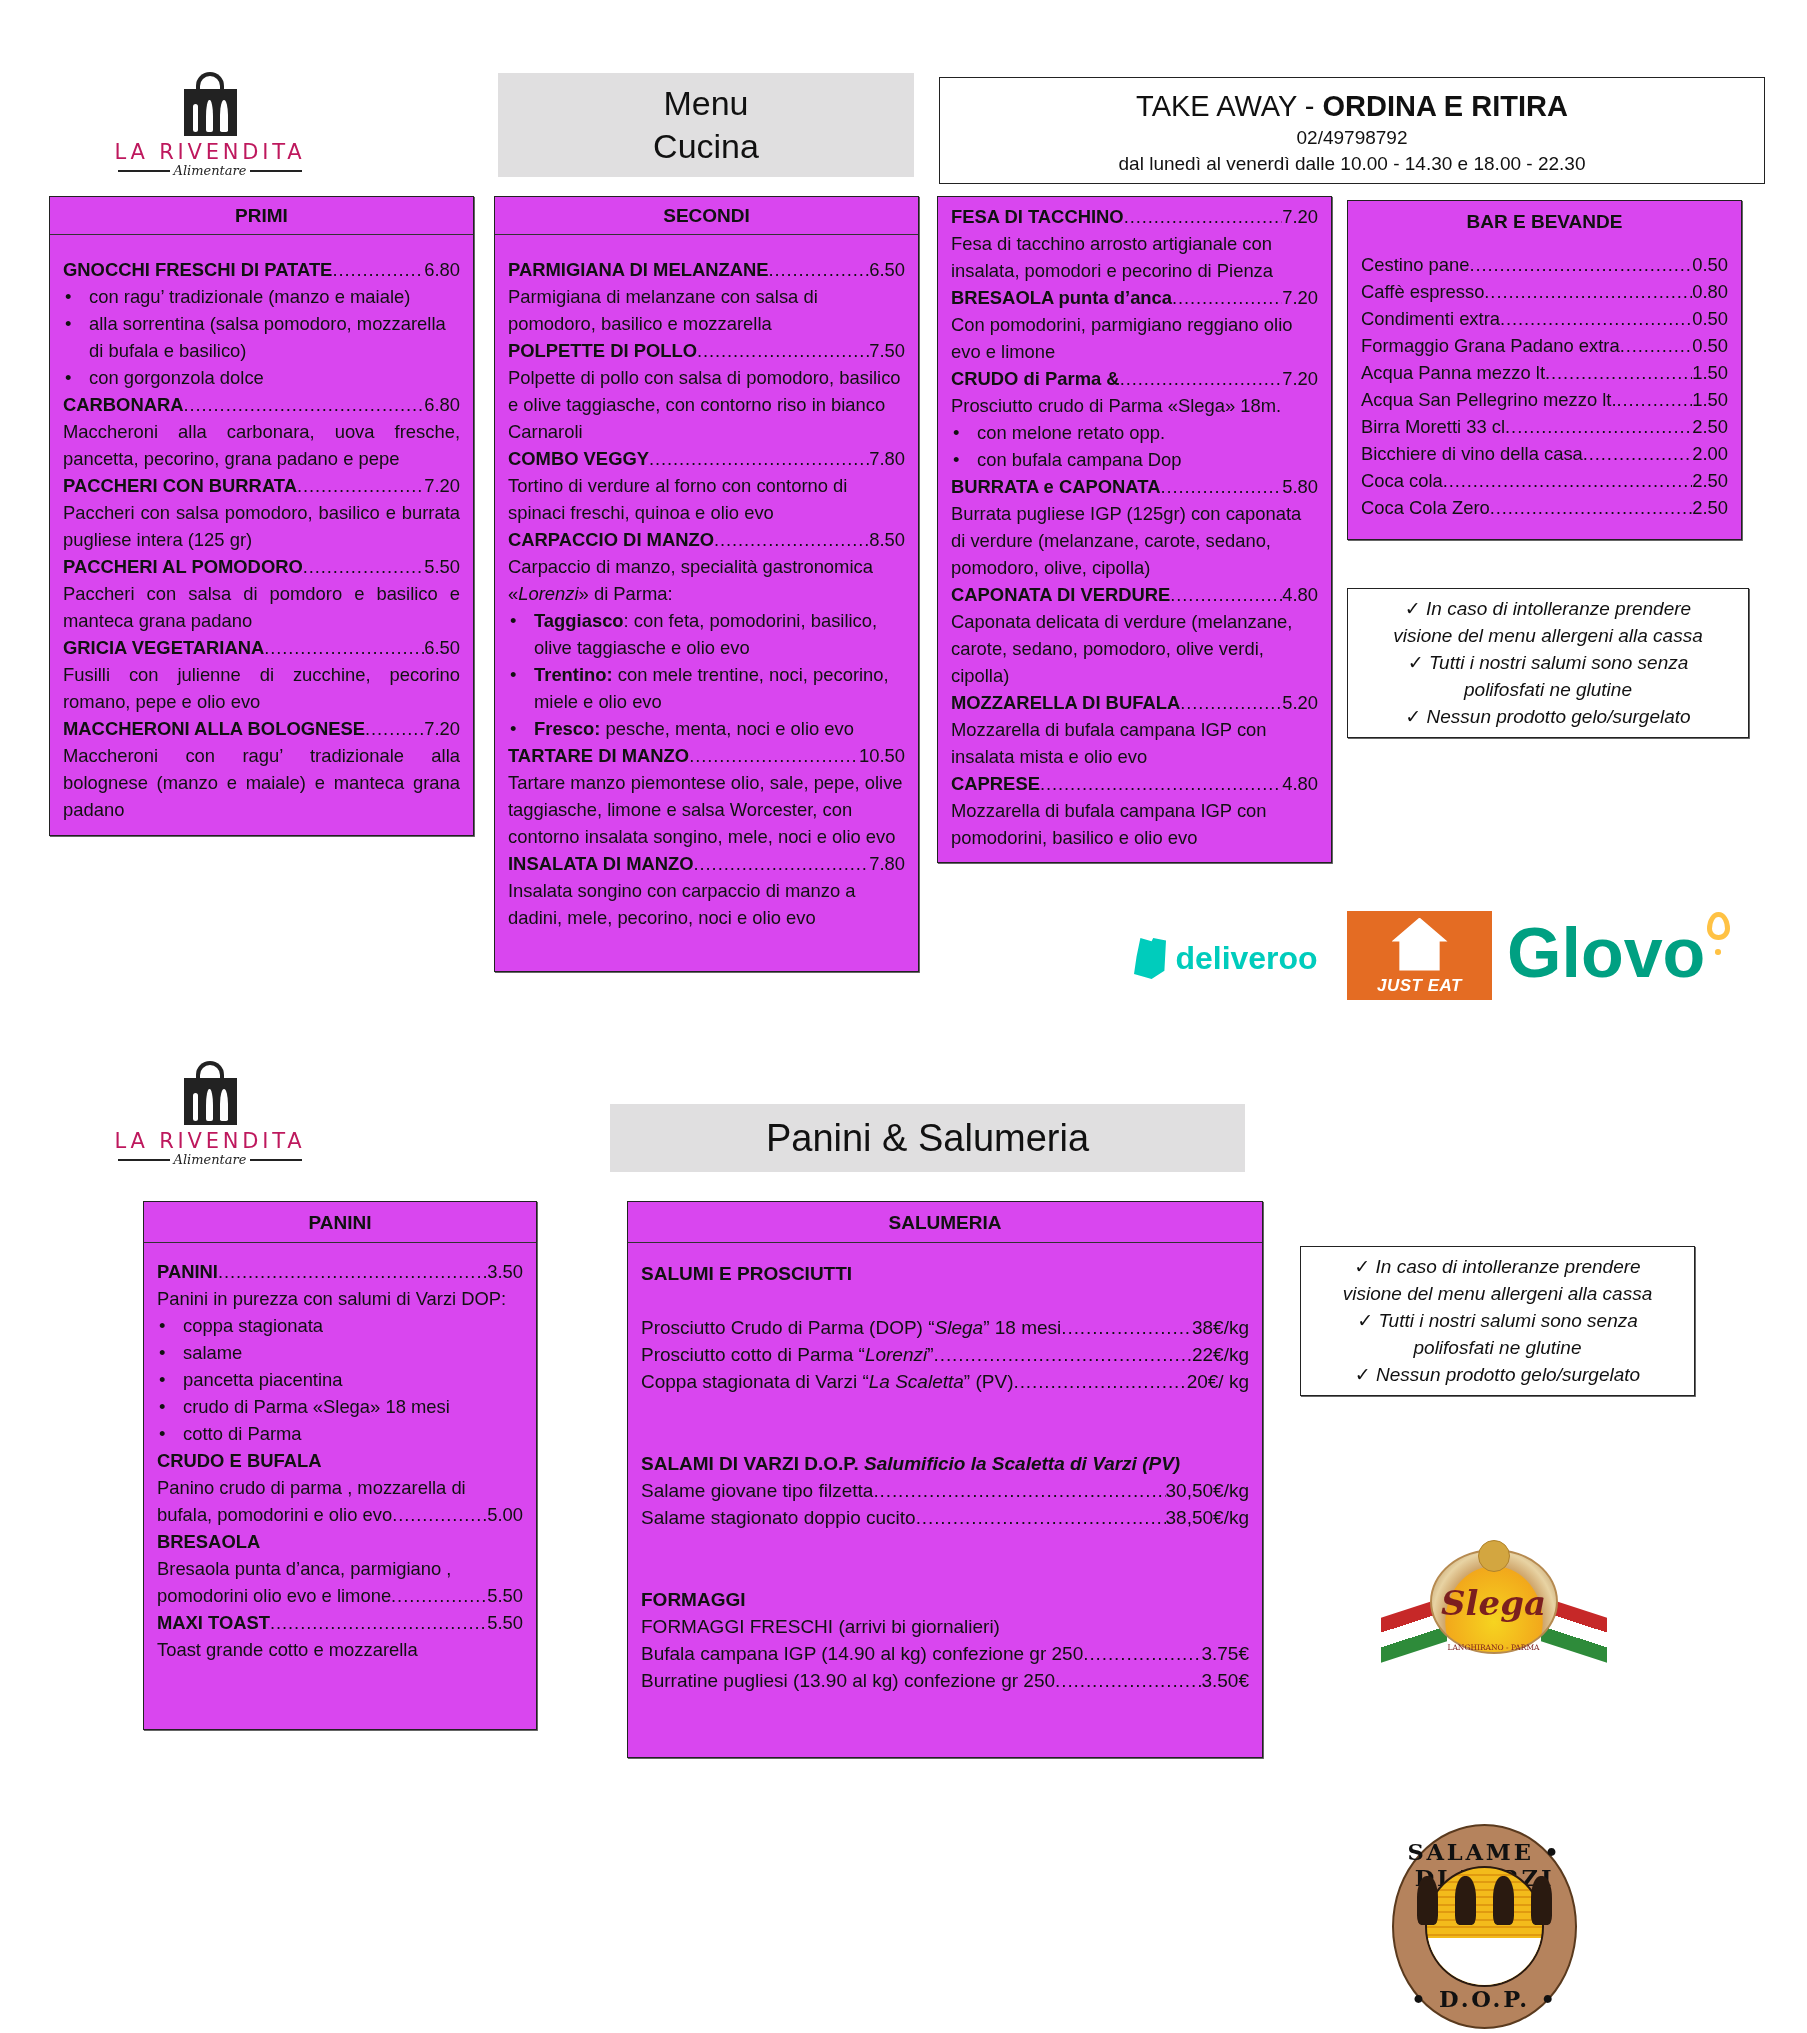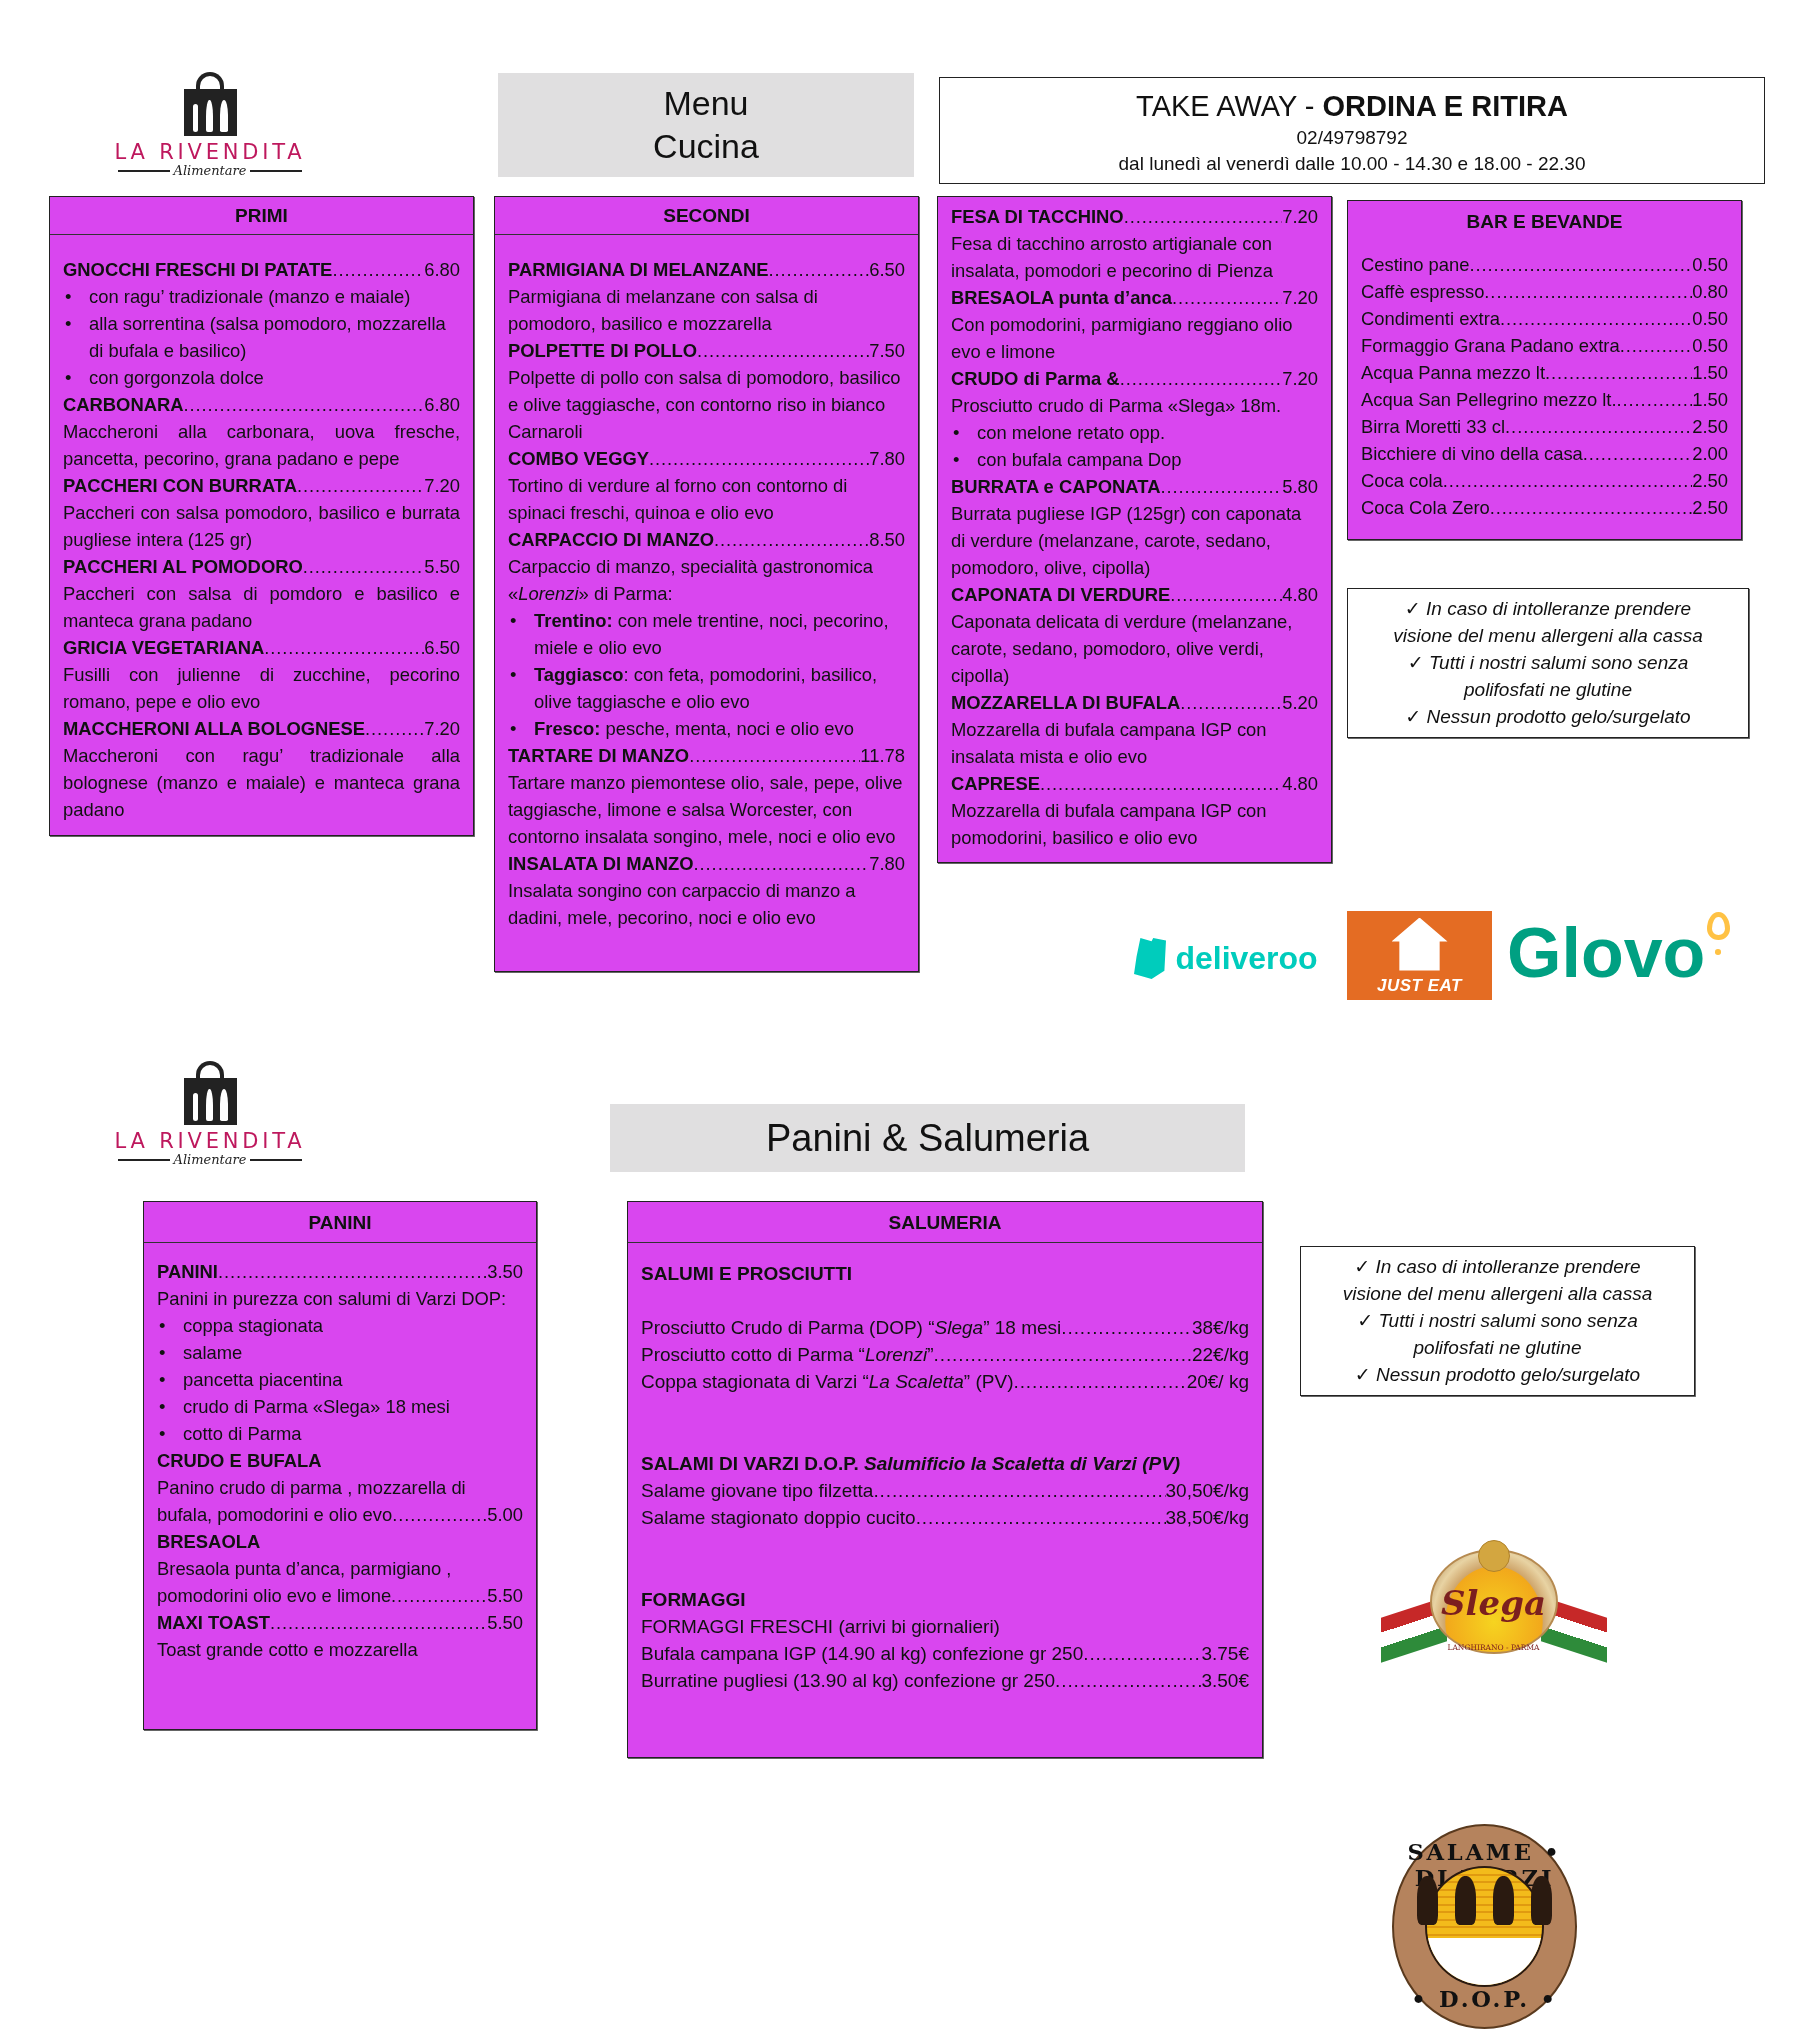--- a/index.html
+++ b/index.html
@@ -183,28 +183,28 @@
         <span class="p">7.80</span>
       </div>
     <div class="desc">Tortino di verdure al forno con contorno di spinaci freschi, quinoa e olio evo</div>
     <div class="item-title">
         <span class="n">CARPACCIO DI MANZO</span>
         <span class="d"></span>
         <span class="p"> 8.50</span>
       </div>
     <div class="desc"><span>Carpaccio di manzo, specialità gastronomica «</span><i>Lorenzi</i><span>» di Parma:</span></div>
     <ul class="bul">
+      <li><b>Taggiasco</b><span>: con feta, pomodorini, basilico, olive taggiasche e olio evo</span></li>
       <li><b>Trentino:</b><span> con mele trentine, noci, pecorino, miele e olio evo</span></li>
-      <li><b>Taggiasco</b><span>: con feta, pomodorini, basilico, olive taggiasche e olio evo</span></li>
       <li><b>Fresco:</b><span> pesche, menta, noci e olio evo</span></li>
     </ul>
     <div class="item-title">
         <span class="n">TARTARE DI MANZO </span>
         <span class="d"></span>
-        <span class="p">11.78</span>
+        <span class="p">10.50</span>
       </div>
     <div class="desc">Tartare manzo piemontese olio, sale, pepe, olive taggiasche, limone e salsa Worcester, con contorno insalata songino, mele, noci e olio evo</div>
     <div class="item-title">
         <span class="n">INSALATA DI MANZO</span>
         <span class="d"></span>
         <span class="p">7.80</span>
       </div>
     <div class="desc">Insalata songino con carpaccio di manzo a dadini, mele, pecorino, noci e olio evo</div>
   </div>
 </div>

